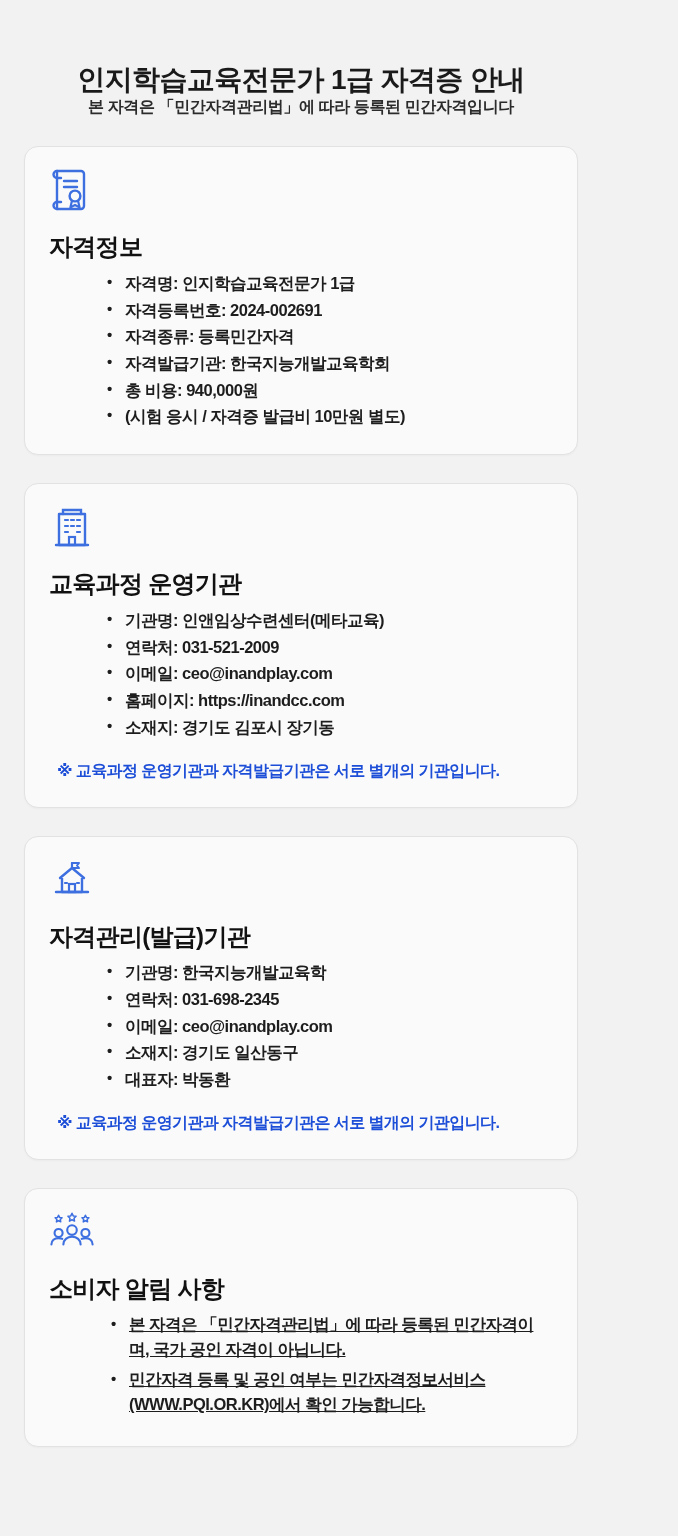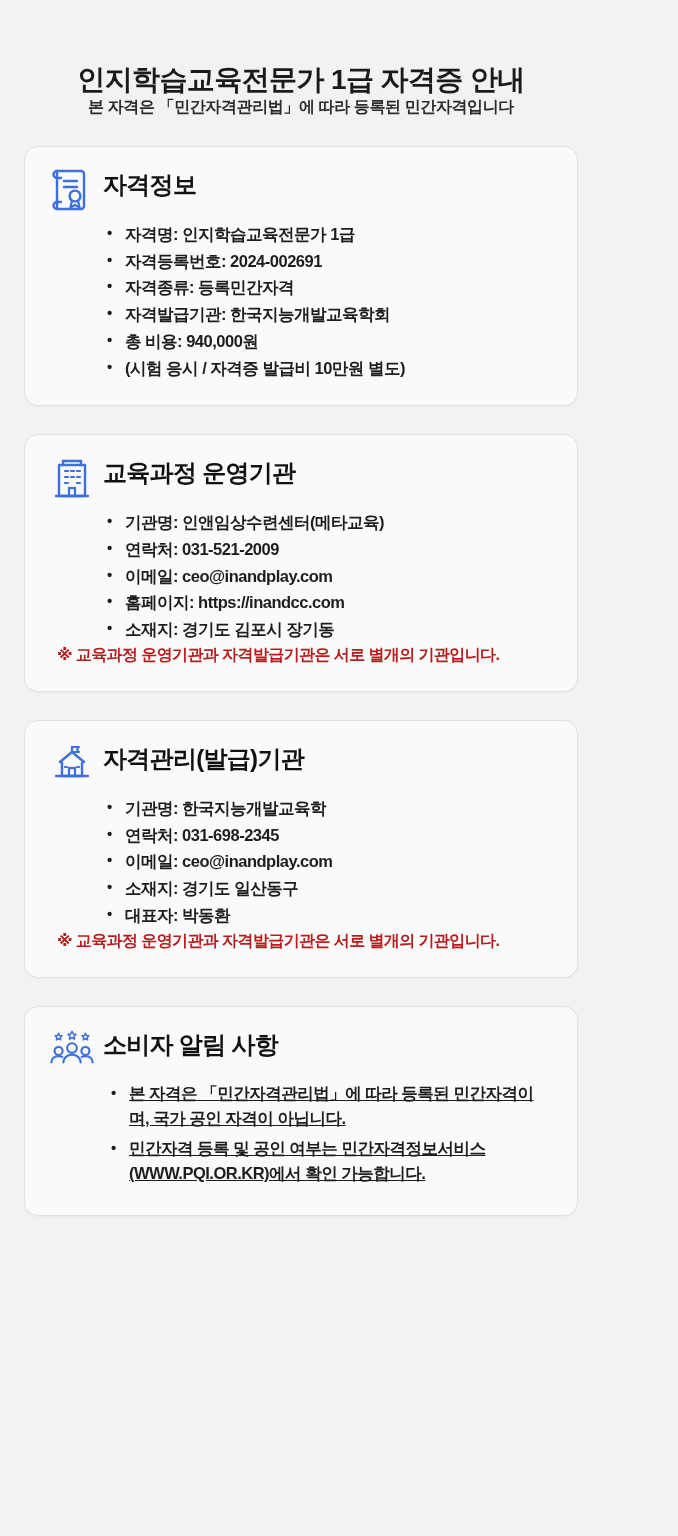--- a/index.html
+++ b/index.html
@@ -42,21 +42,22 @@
     background: #fafafa;
     border: 1px solid #e2e2e2;
     border-radius: 14px;
     margin-top: 28px;
     padding: 22px 24px 24px 24px;
     box-shadow: 0 1px 2px rgba(0,0,0,0.03);
   }
   .card-head {
     display: flex;
     align-items: flex-start;
-    gap: 8px;
+    gap: 18px;
+    flex-direction: column;
   }
   .card-icon {
     flex: 0 0 auto;
     width: 46px;
     height: 46px;
     display: flex;
     align-items: center;
     justify-content: center;
     margin-top: -2px;
   }
@@ -107,24 +108,25 @@
   }
   .sublist li::before {
     content: "–";
     position: absolute;
     left: 0;
     top: 0;
     color: #1d1d1d;
     font-size: 15px;
   }
   .note {
+    margin-top: 18px;
     padding-left: 8px;
     font-size: 16px;
     font-weight: 600;
-    color: #b91c1c;
+    color: #1d4ed8;
     letter-spacing: -0.6px;
     line-height: 1.5;
   }
   .consumer-list {
     padding-left: 60px;
   }
   .consumer-list li {
     line-height: 1.55;
     margin-bottom: 4px;
     text-decoration: underline;

